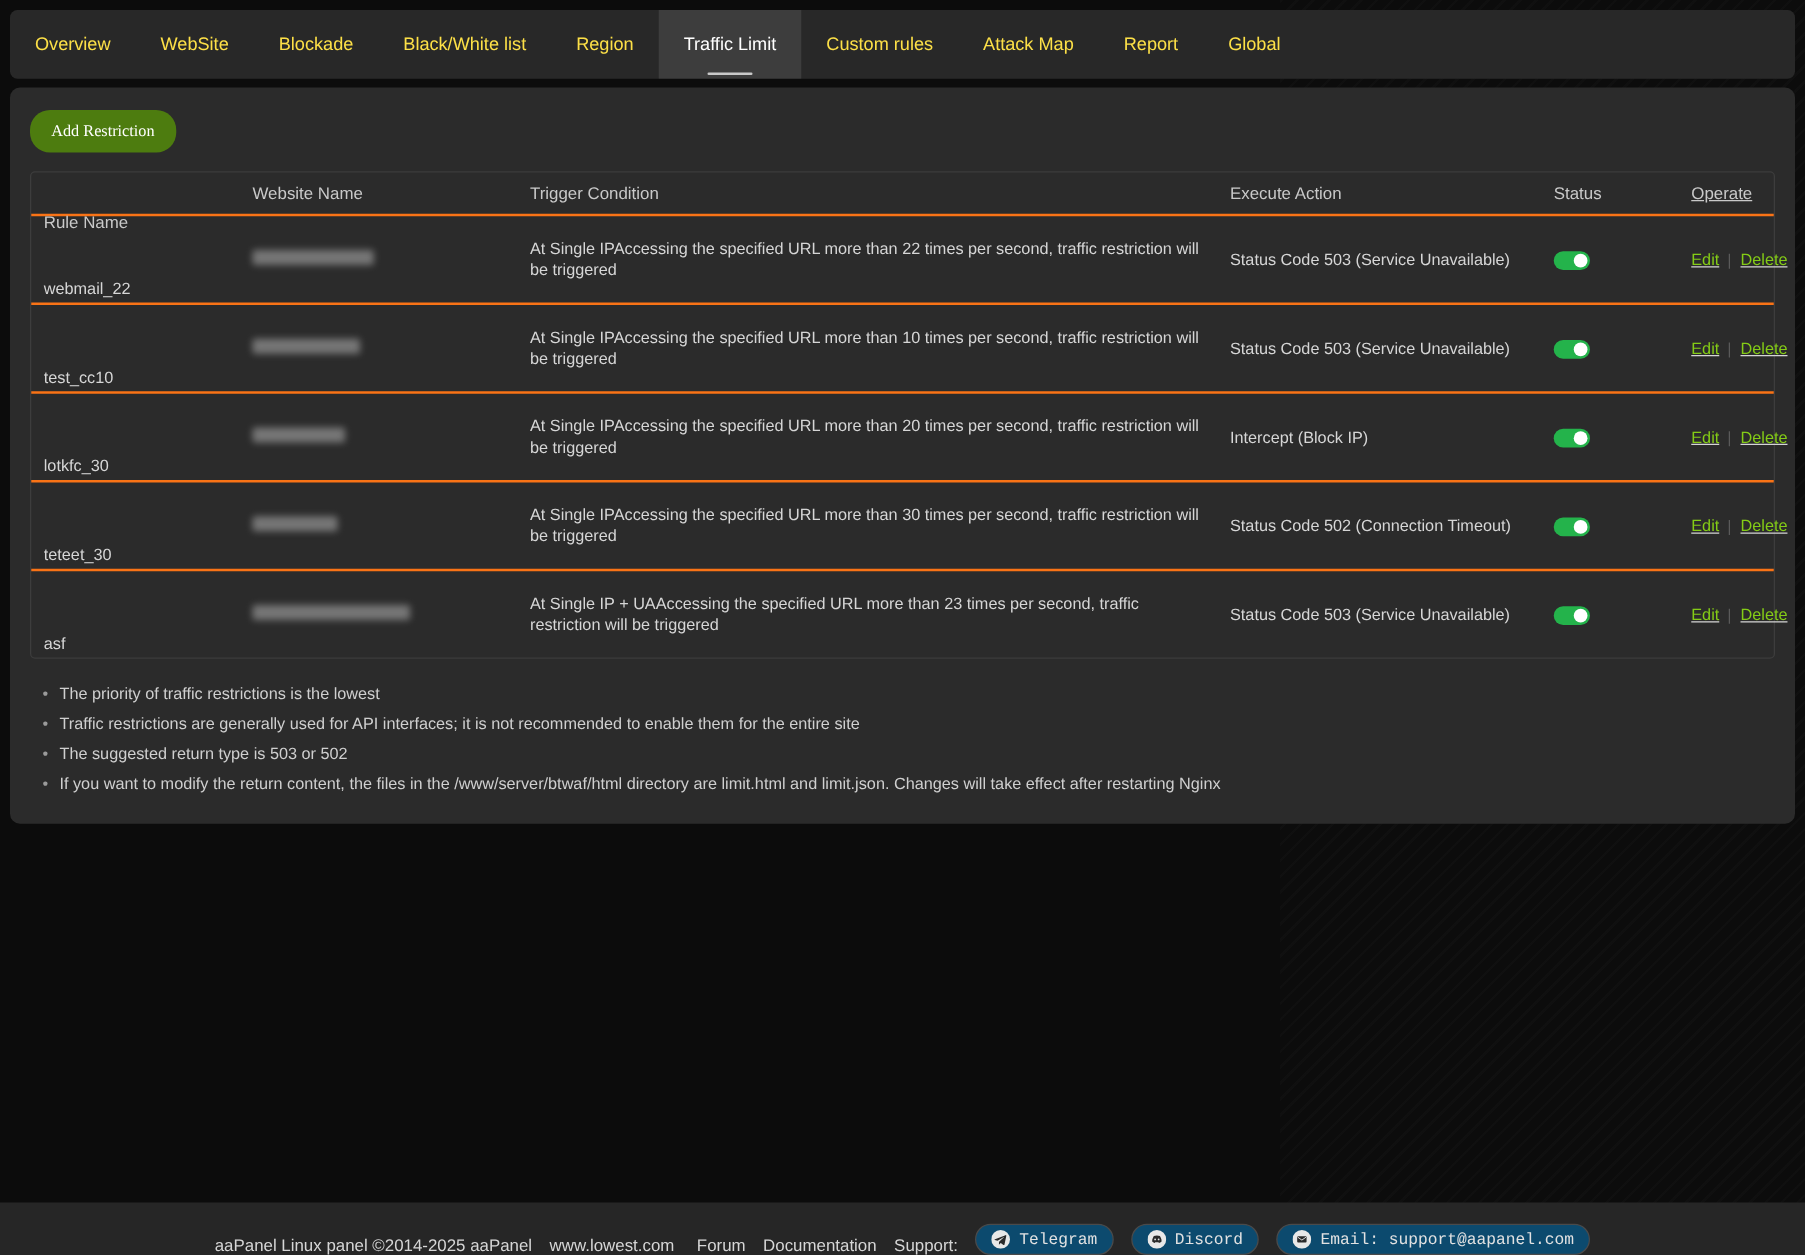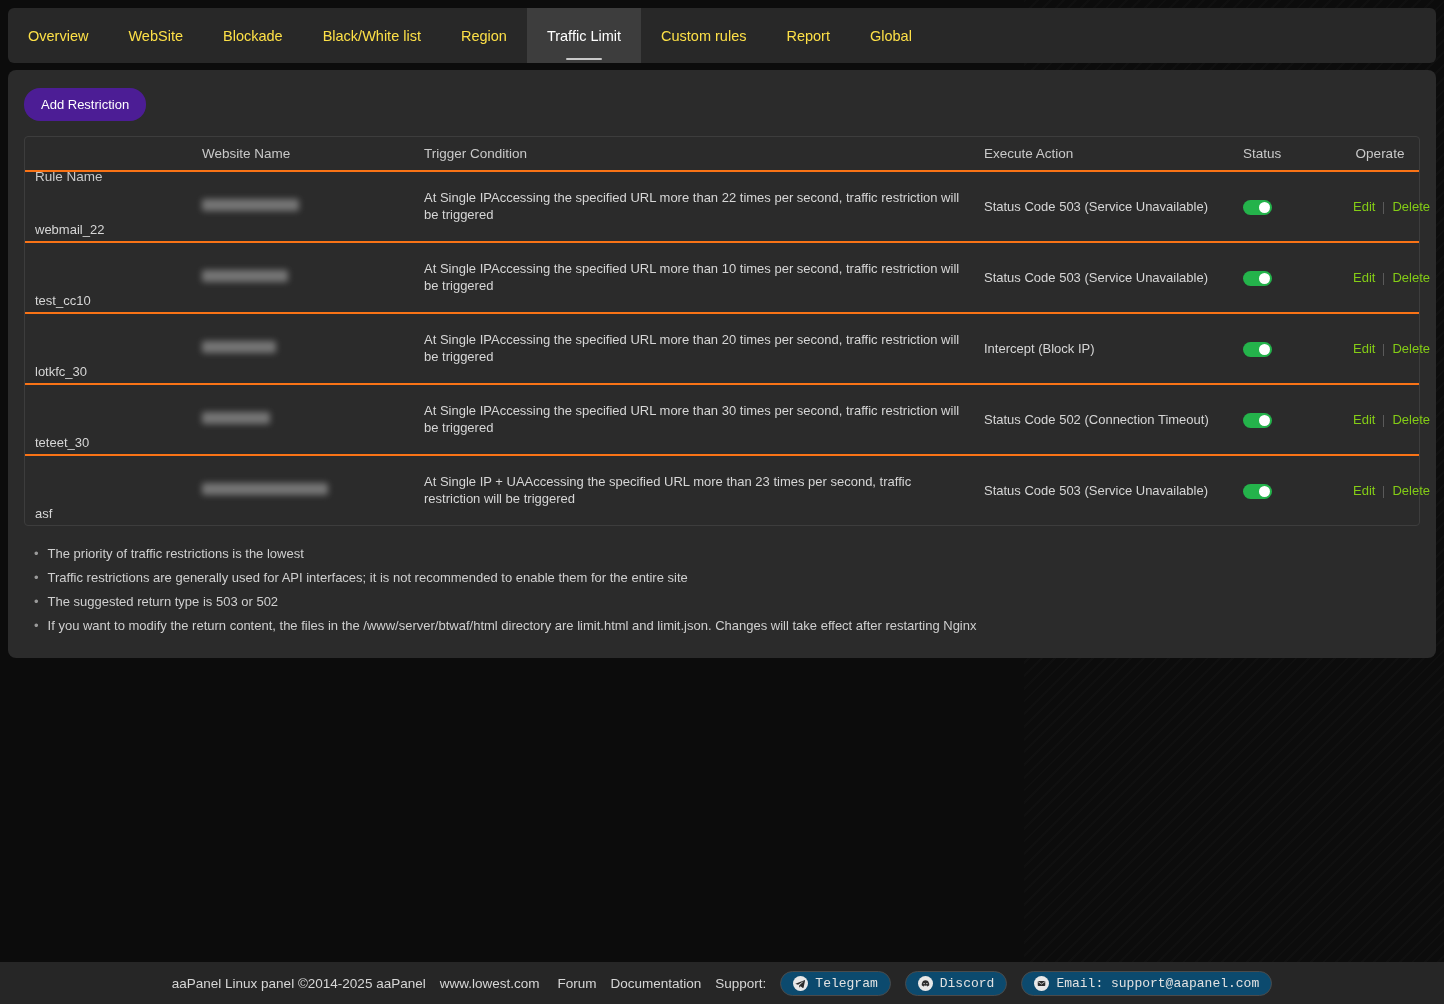--- a/index.html
+++ b/index.html
@@ -32,36 +32,36 @@
     content:""; position:absolute; left:50%; transform:translateX(-50%);
     bottom:3px; width:36px; height:2px; background:#c9c9c9; border-radius:1px;
   }
 
   
   .panel {
     margin-top:7px; background:#2b2b2b; border-radius:8px;
     padding:18px 16px 20px 16px; min-height:445px;
   }
   .add-btn {
-    background:#4c1d95; color:#ffffff; border:none; border-radius:16px;
-    padding:9px 17px; font-size:13px; font-family:Liberation Sans, sans-serif; cursor:pointer;
+    background:#4d7c0f; color:#ffffff; border:none; border-radius:16px;
+    padding:9px 17px; font-size:13px; font-family:Liberation Serif, serif; cursor:pointer;
   }
 
   
   .table { margin-top:15px; border:1px solid #3d3d3d; border-radius:4px; }
   .thead, .tr { display:flex; align-items:center; }
   .thead { height:33px; font-size:13.5px; color:#c9c9c9; }
   .tr { border-top:2px solid #f97316; min-height:45px; font-size:13px; color:#d6d6d6; }
   .th, .td { padding:4px 10px; }
   .col-rule    { width:167px; flex:none;margin-top:46px; }
   .col-site    { width:222px; flex:none; }
   .col-trigger { width:560px; flex:none; line-height:1.3; }
   .col-action  { width:259px; flex:none; }
   .col-status  { width:110px; flex:none; }
-  .col-operate { flex:1; text-align:center; padding-right:12px; white-space:nowrap; }
+  .col-operate { flex:1; text-align:left; padding-right:12px; white-space:nowrap;text-decoration:underline; }
 
   .blur-box {
     display:inline-block; height:12px; background:#8f8f8f;
     border-radius:2px; filter:blur(3px); opacity:.75;
   }
   .w0{width:97px}.w1{width:86px}.w2{width:74px}.w3{width:68px}.w4{width:126px}
 
   .toggle {
     display:inline-block; width:29px; height:15px; border-radius:8px;
     background:#24b34b; position:relative; cursor:pointer; vertical-align:middle;
@@ -75,21 +75,21 @@
   .op-sep { display:inline-block; width:1px; height:12px; background:#5a5a5a; margin:0 8px; vertical-align:middle; }
 
   
   .notes { list-style:none; margin-top:16px; padding-left:10px; }
   .notes li { font-size:13px; color:#cfcfcf; line-height:24px; }
   .notes li::before { content:"\2022"; color:#9a9a9a; margin-right:9px; }
 
   
   .footer {
     position:absolute; left:0; bottom:0; width:100%; height:42px;
-    background:#262626; display:flex; align-items:center; justify-content:center;
+    background:#262626; display:flex; align-items:flex-end; justify-content:center;
     gap:14px; font-size:13.5px; color:#d6d6d6;margin-top:40px;
   }
   .footer a { color:#d6d6d6; text-decoration:none; cursor:pointer; }
   .footer .link-gap { margin-left:4px; }
   .pill {
     display:flex; align-items:center; gap:7px;
     background:#0c4a6e; border:1px solid #4a4a4a; border-radius:14px;
     padding:4px 12px; cursor:pointer; font-size:13px; color:#e2e2e2; font-family:Liberation Mono, monospace;
   }
   .pill svg { display:block; }
@@ -102,20 +102,21 @@
 <div class="page">
 
   <nav class="topnav">
     <div class="tab">Overview</div>
     <div class="tab">WebSite</div>
     <div class="tab">Blockade</div>
     <div class="tab">Black/White list</div>
     <div class="tab">Region</div>
     <div class="tab active">Traffic Limit</div>
     <div class="tab">Custom rules</div>
+    <div class="tab">Attack Map</div>
     <div class="tab">Report</div>
     <div class="tab">Global</div>
   </nav>
 
   <main class="panel">
 
     <button class="add-btn">Add Restriction</button>
 
     <div class="table">
       <div class="thead">

